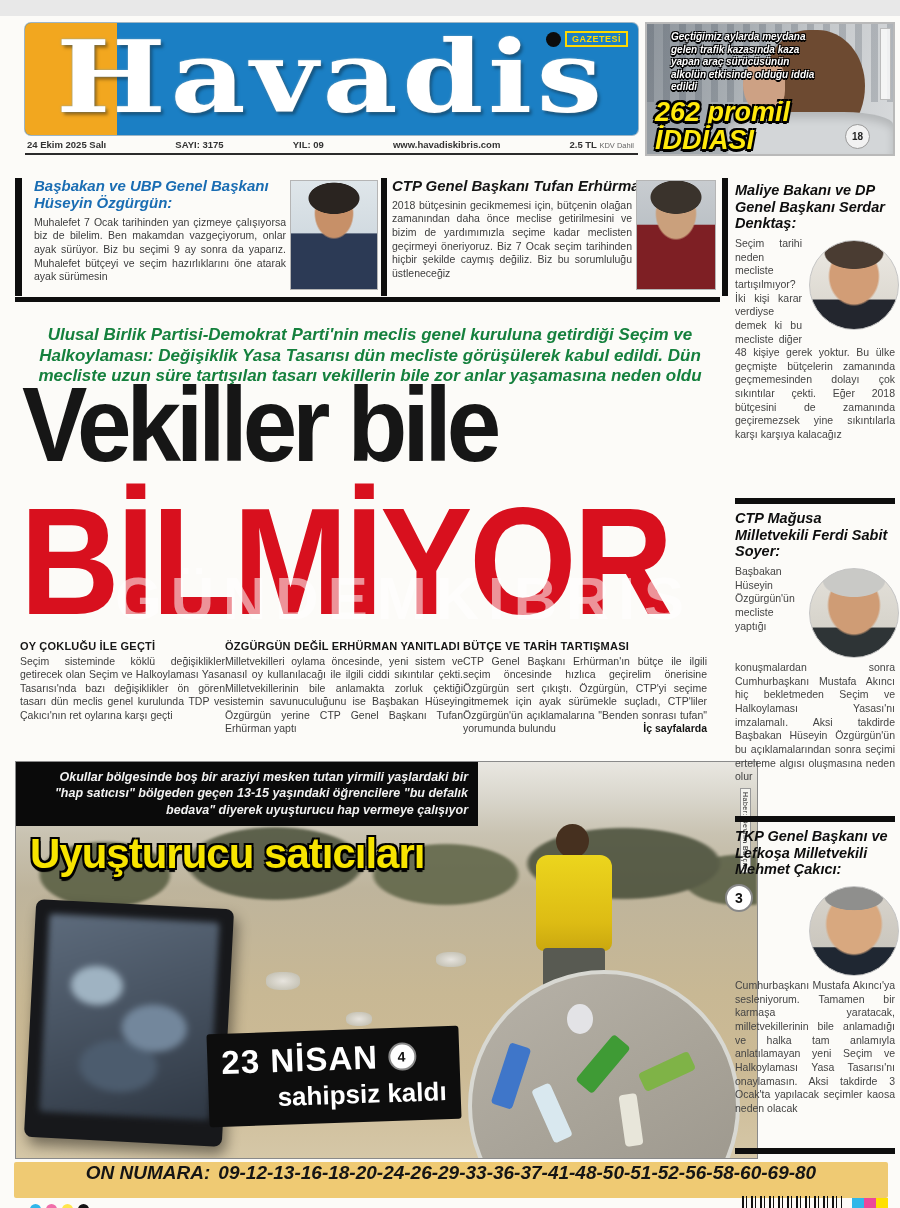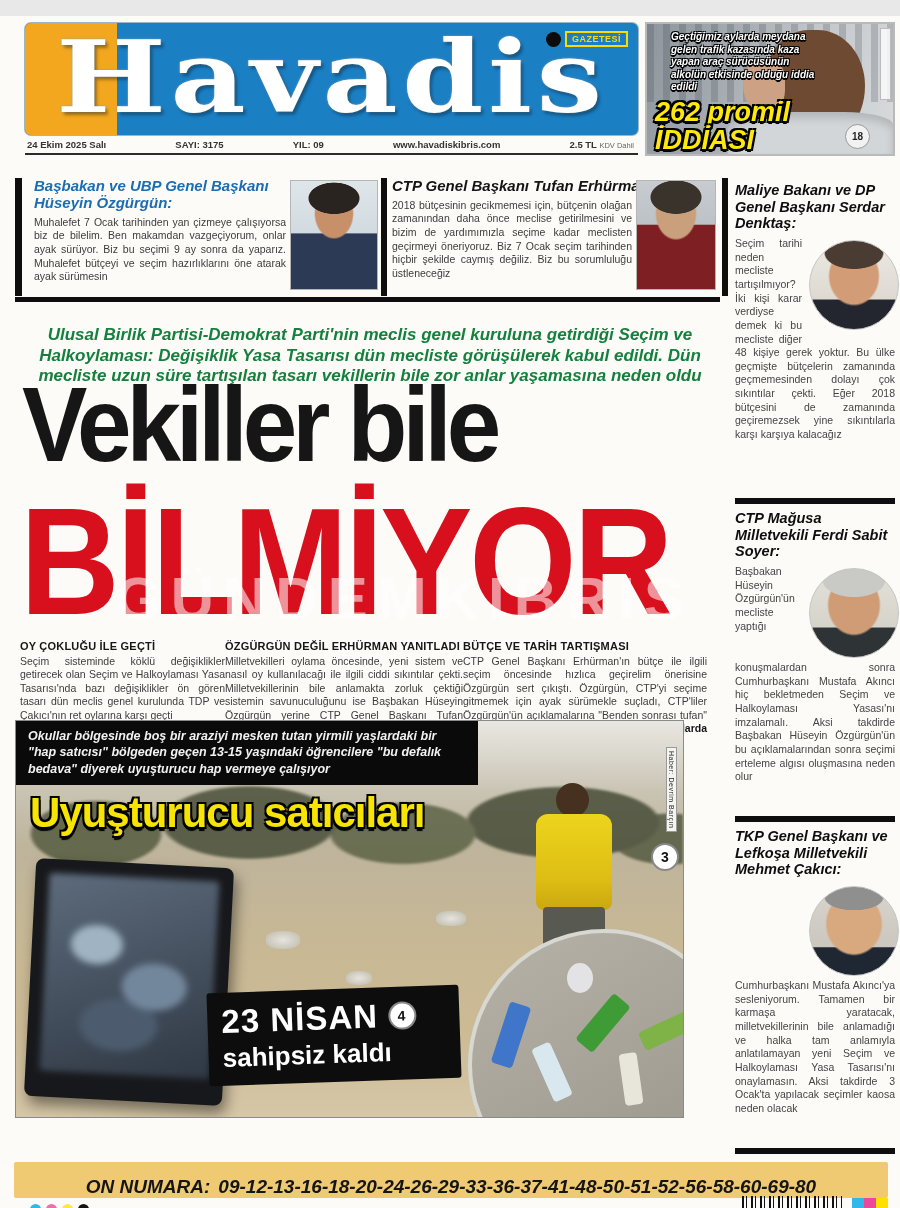--- a/index.html
+++ b/index.html
@@ -87,23 +87,23 @@
 
   
   .columns { position:absolute; left:20px; top:624px; width:700px; display:flex; }
   .col { flex:1; }
   .col-1 { max-width:205px; } .col-2 { max-width:238px; } .col-3 { max-width:244px; }
   .col-head { font-size:11px; font-weight:bold; color:#161616; letter-spacing:.2px; margin-bottom:3px; }
   .col-body { font-size:10.5px; line-height:1.28; color:#3c3c3c; text-align:justify; }
   .col-footer { font-weight:bold; color:#141414; float:right; }
 
   
-  .photo-story { position:absolute; left:15px; top:704px; width:669px; height:398px; overflow:hidden;
+  .photo-story { position:absolute; left:15px; top:745px; width:743px; height:398px; overflow:hidden;
     border:1px solid #8a8a8a;
-    background:linear-gradient(180deg,#e9e7e1 0%,#d9d6cc 9%,#c9c3b2 18%,#beb49c 32%,#c8b894 58%,#ccba95 78%,#d5c7a7 100%); }
+    background:linear-gradient(180deg,#e9e7e1 0%,#d9d6cc 9%,#c9c3b2 18%,#beb49c 32%,#c8b894 58%,#ccba95 78%,#d5c7a7 100%);text-align:right; }
   .trees { position:absolute; left:0; top:52px; width:100%; height:110px;
     background:
       radial-gradient(ellipse 90px 45px at 12% 55%, #565c40 0 70%, transparent 75%),
       radial-gradient(ellipse 120px 50px at 35% 45%, #4a503a 0 70%, transparent 75%),
       radial-gradient(ellipse 100px 42px at 58% 55%, #5d6346 0 70%, transparent 75%),
       radial-gradient(ellipse 130px 48px at 82% 45%, #474d38 0 72%, transparent 76%),
       radial-gradient(ellipse 80px 35px at 98% 60%, #555b41 0 70%, transparent 75%);
     filter:blur(1px); opacity:.85; }
   .junk { position:absolute; background:radial-gradient(#efeff0, #b9b9ae); border-radius:40%; opacity:.8; }
   .intro-strip { position:absolute; left:0; top:0; width:462px; background:#0a0a0a; padding:7px 10px 8px 12px;
@@ -171,21 +171,21 @@
       linear-gradient(180deg, transparent 66%, #2e3436 67%),
       linear-gradient(180deg,#e4e1da,#cfccc3); }
   .face-cakici { background:
       radial-gradient(ellipse 30px 13px at 50% 12%, #8f8f8d 0 95%, transparent 100%),
       radial-gradient(ellipse 29px 32px at 50% 42%, #d8a87f 0 92%, transparent 100%),
       linear-gradient(180deg, transparent 68%, #1f2732 69%),
       linear-gradient(180deg,#d9d5cd,#c4c0b7); }
 
   
   .lottery { position:absolute; left:14px; top:1146px; width:874px; height:36px; background:#efca73;
-    display:flex; align-items:flex-end; justify-content:center; gap:8px; border-radius:2px;
+    display:flex; align-items:flex-start; justify-content:center; gap:8px; border-radius:2px;
     font-weight:bold; font-style:italic; color:#151515; white-space:nowrap; }
   .lottery-label { font-size:19px; }
   .lottery-numbers { font-size:19px; letter-spacing:0; }
   .cmyk-dots { position:absolute; left:30px; top:1188px; display:flex; gap:5px; }
   .dot { width:11px; height:11px; border-radius:50%; }
   .dot-c { background:#31b7e9; } .dot-m { background:#f06eaa; } .dot-y { background:#ffe64d; }
   .dot-k { background:#141414; }
   .barcode { position:absolute; left:742px; top:1180px; width:100px; height:22px;
     background:repeating-linear-gradient(90deg,#111 0 2px,transparent 2px 4px,#111 4px 5px,transparent 5px 9px); }
   .color-blocks { position:absolute; left:852px; top:1182px; display:flex; }

